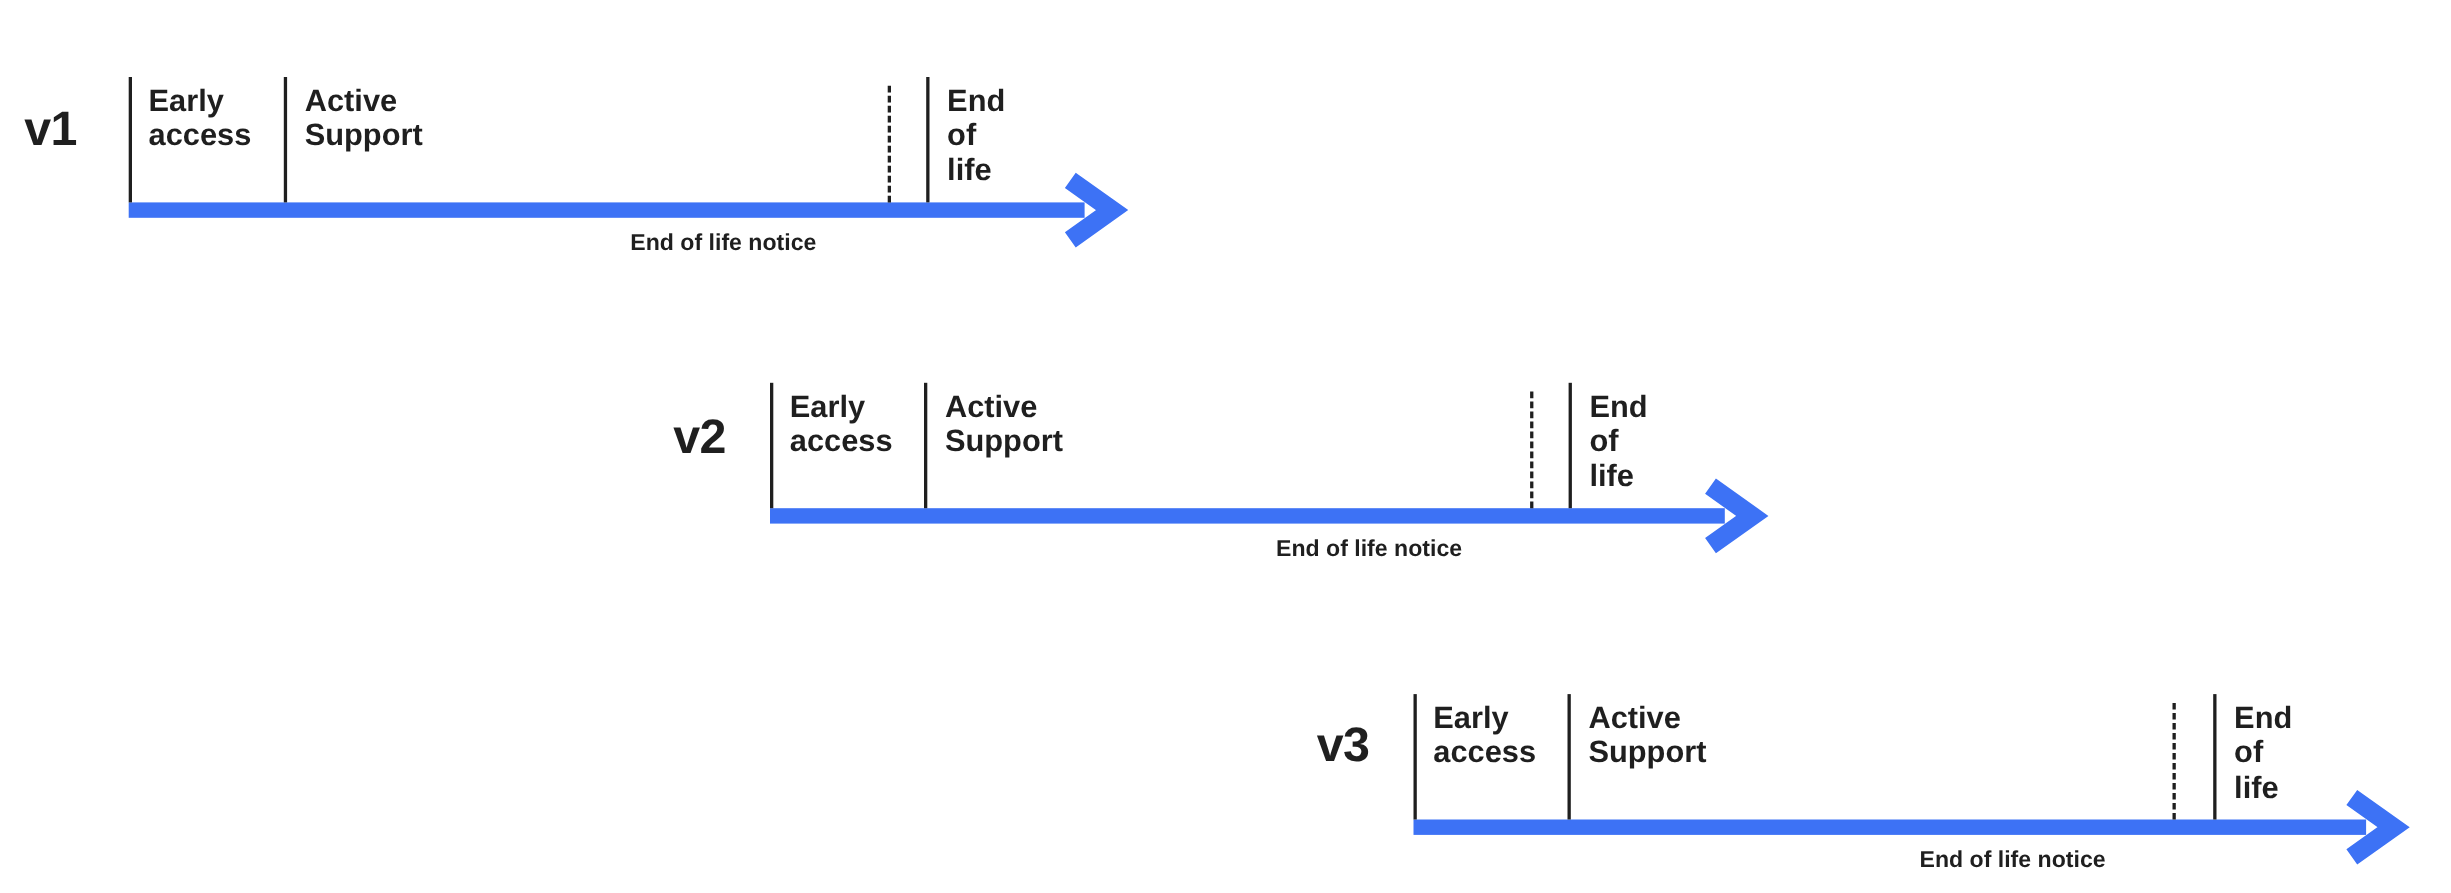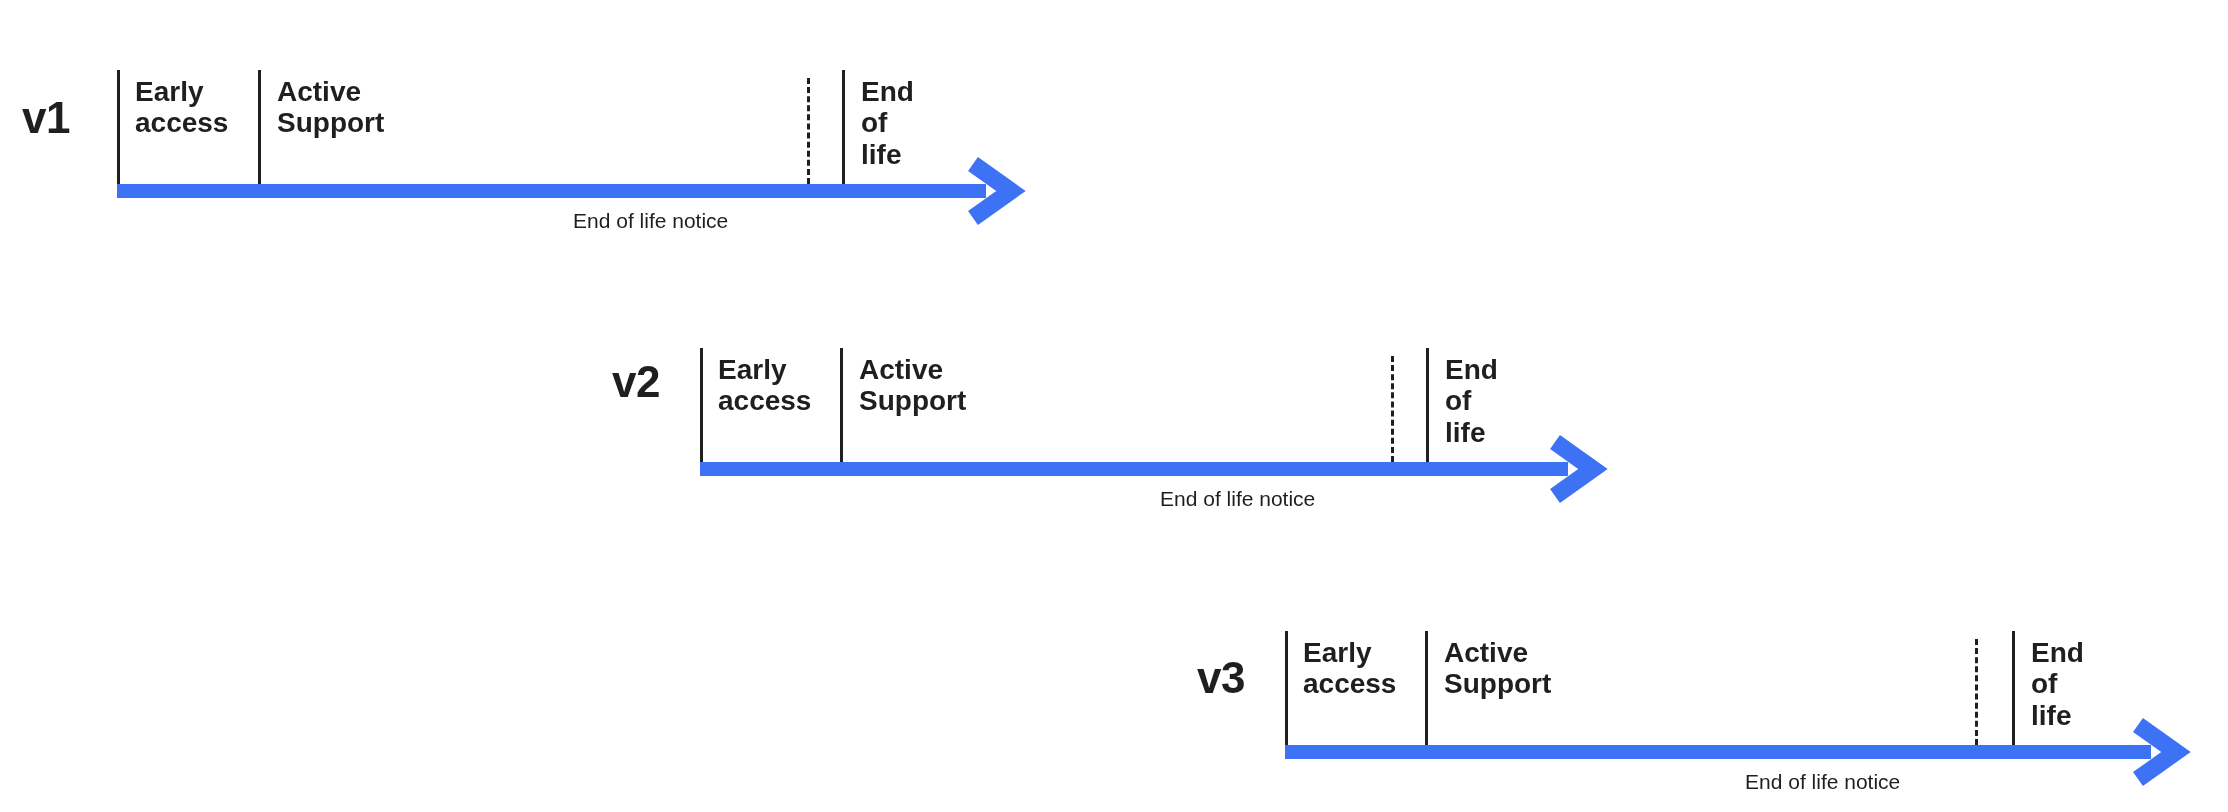--- a/index.html
+++ b/index.html
@@ -80,21 +80,21 @@
     font-weight: 700;
     color: #1f1f1f;
     line-height: 1.12;
     white-space: pre-line;
   }
 
   
   .notice-label {
     position: absolute;
     font-size: 21px;
-    font-weight: 400;
+    font-weight: 700;
     color: #1f1f1f;
     line-height: 1;
     white-space: nowrap;
   }
 </style>
 </head>
 <body>
 
 <div id="canvas" style="background: rgb(255, 255, 255);">
     <div class="timeline-row">
@@ -109,21 +109,21 @@
       <div class="phase-label" style="left: 135px; top: 44px; color: rgb(31, 31, 31);">Early
 access</div>
       <div class="divider" style="left: 258px; top: 38px; height: 114px; background: rgb(31, 31, 31);"></div>
       <div class="phase-label" style="left: 277px; top: 44px; color: rgb(31, 31, 31);">Active Support</div>
       <div class="divider" style="left: 842px; top: 38px; height: 114px; background: rgb(31, 31, 31);"></div>
       <div class="phase-label" style="left: 861px; top: 44px; color: rgb(31, 31, 31);">End of life</div>
       <div class="divider-dashed" style="left: 807px; top: 46px; height: 106px; border-left-color: rgb(31, 31, 31);"></div>
       <div class="notice-label" style="left: 573px; top: 178px; color: rgb(31, 31, 31);">End of life notice</div>
     </div>
     <div class="timeline-row">
-      <div class="version-label" style="left: 612px; top: 328px;">v2</div>
+      <div class="version-label" style="left: 612px; top: 344px;">v2</div>
       <div class="track-bar" style="left: 700px; top: 430px; width: 868px; background: rgb(61, 114, 245);"></div>
       <div class="arrow-head" style="left: 1537px; top: 406px;">
         <svg viewBox="0 0 62 62" xmlns="http://www.w3.org/2000/svg">
           <path d="M 18 4 L 56 31 L 18 58" fill="none" stroke="#3d72f5" stroke-width="17" stroke-linecap="butt" stroke-linejoin="miter"></path>
         </svg>
       </div>
       <div class="divider" style="left: 700px; top: 316px; height: 114px; background: rgb(31, 31, 31);"></div>
       <div class="phase-label" style="left: 718px; top: 322px; color: rgb(31, 31, 31);">Early
 access</div>
       <div class="divider" style="left: 840px; top: 316px; height: 114px; background: rgb(31, 31, 31);"></div>

